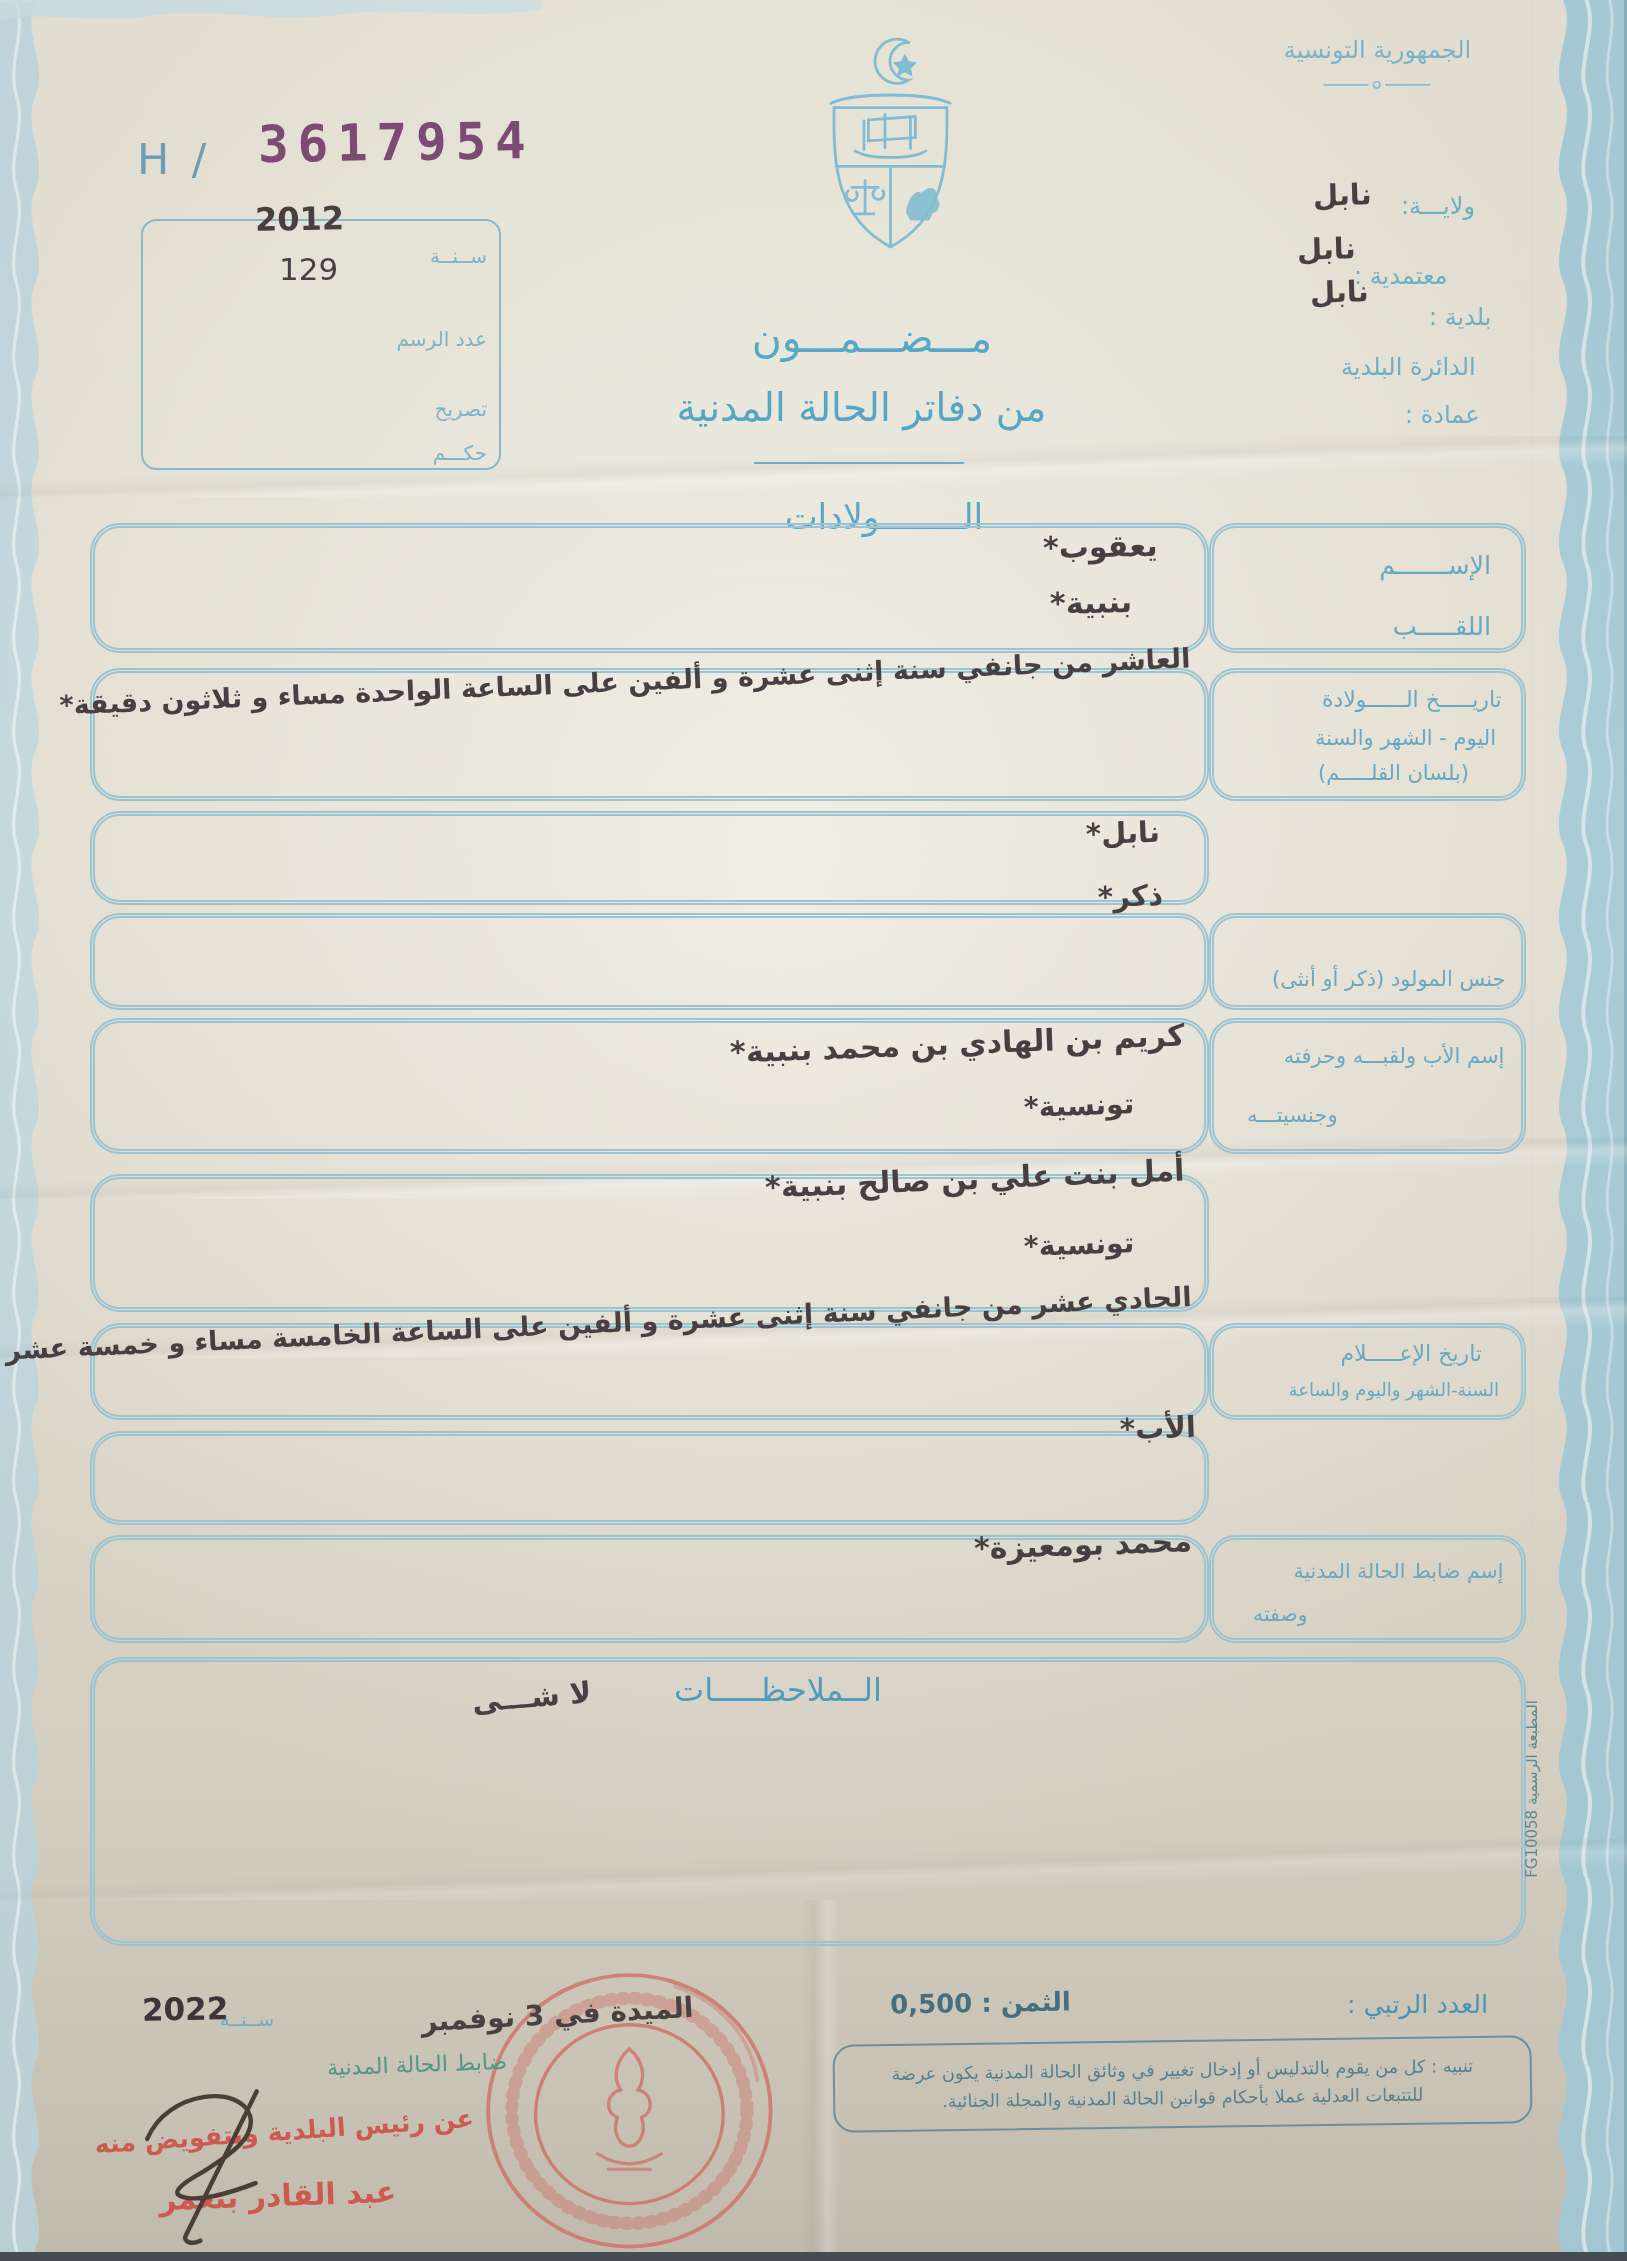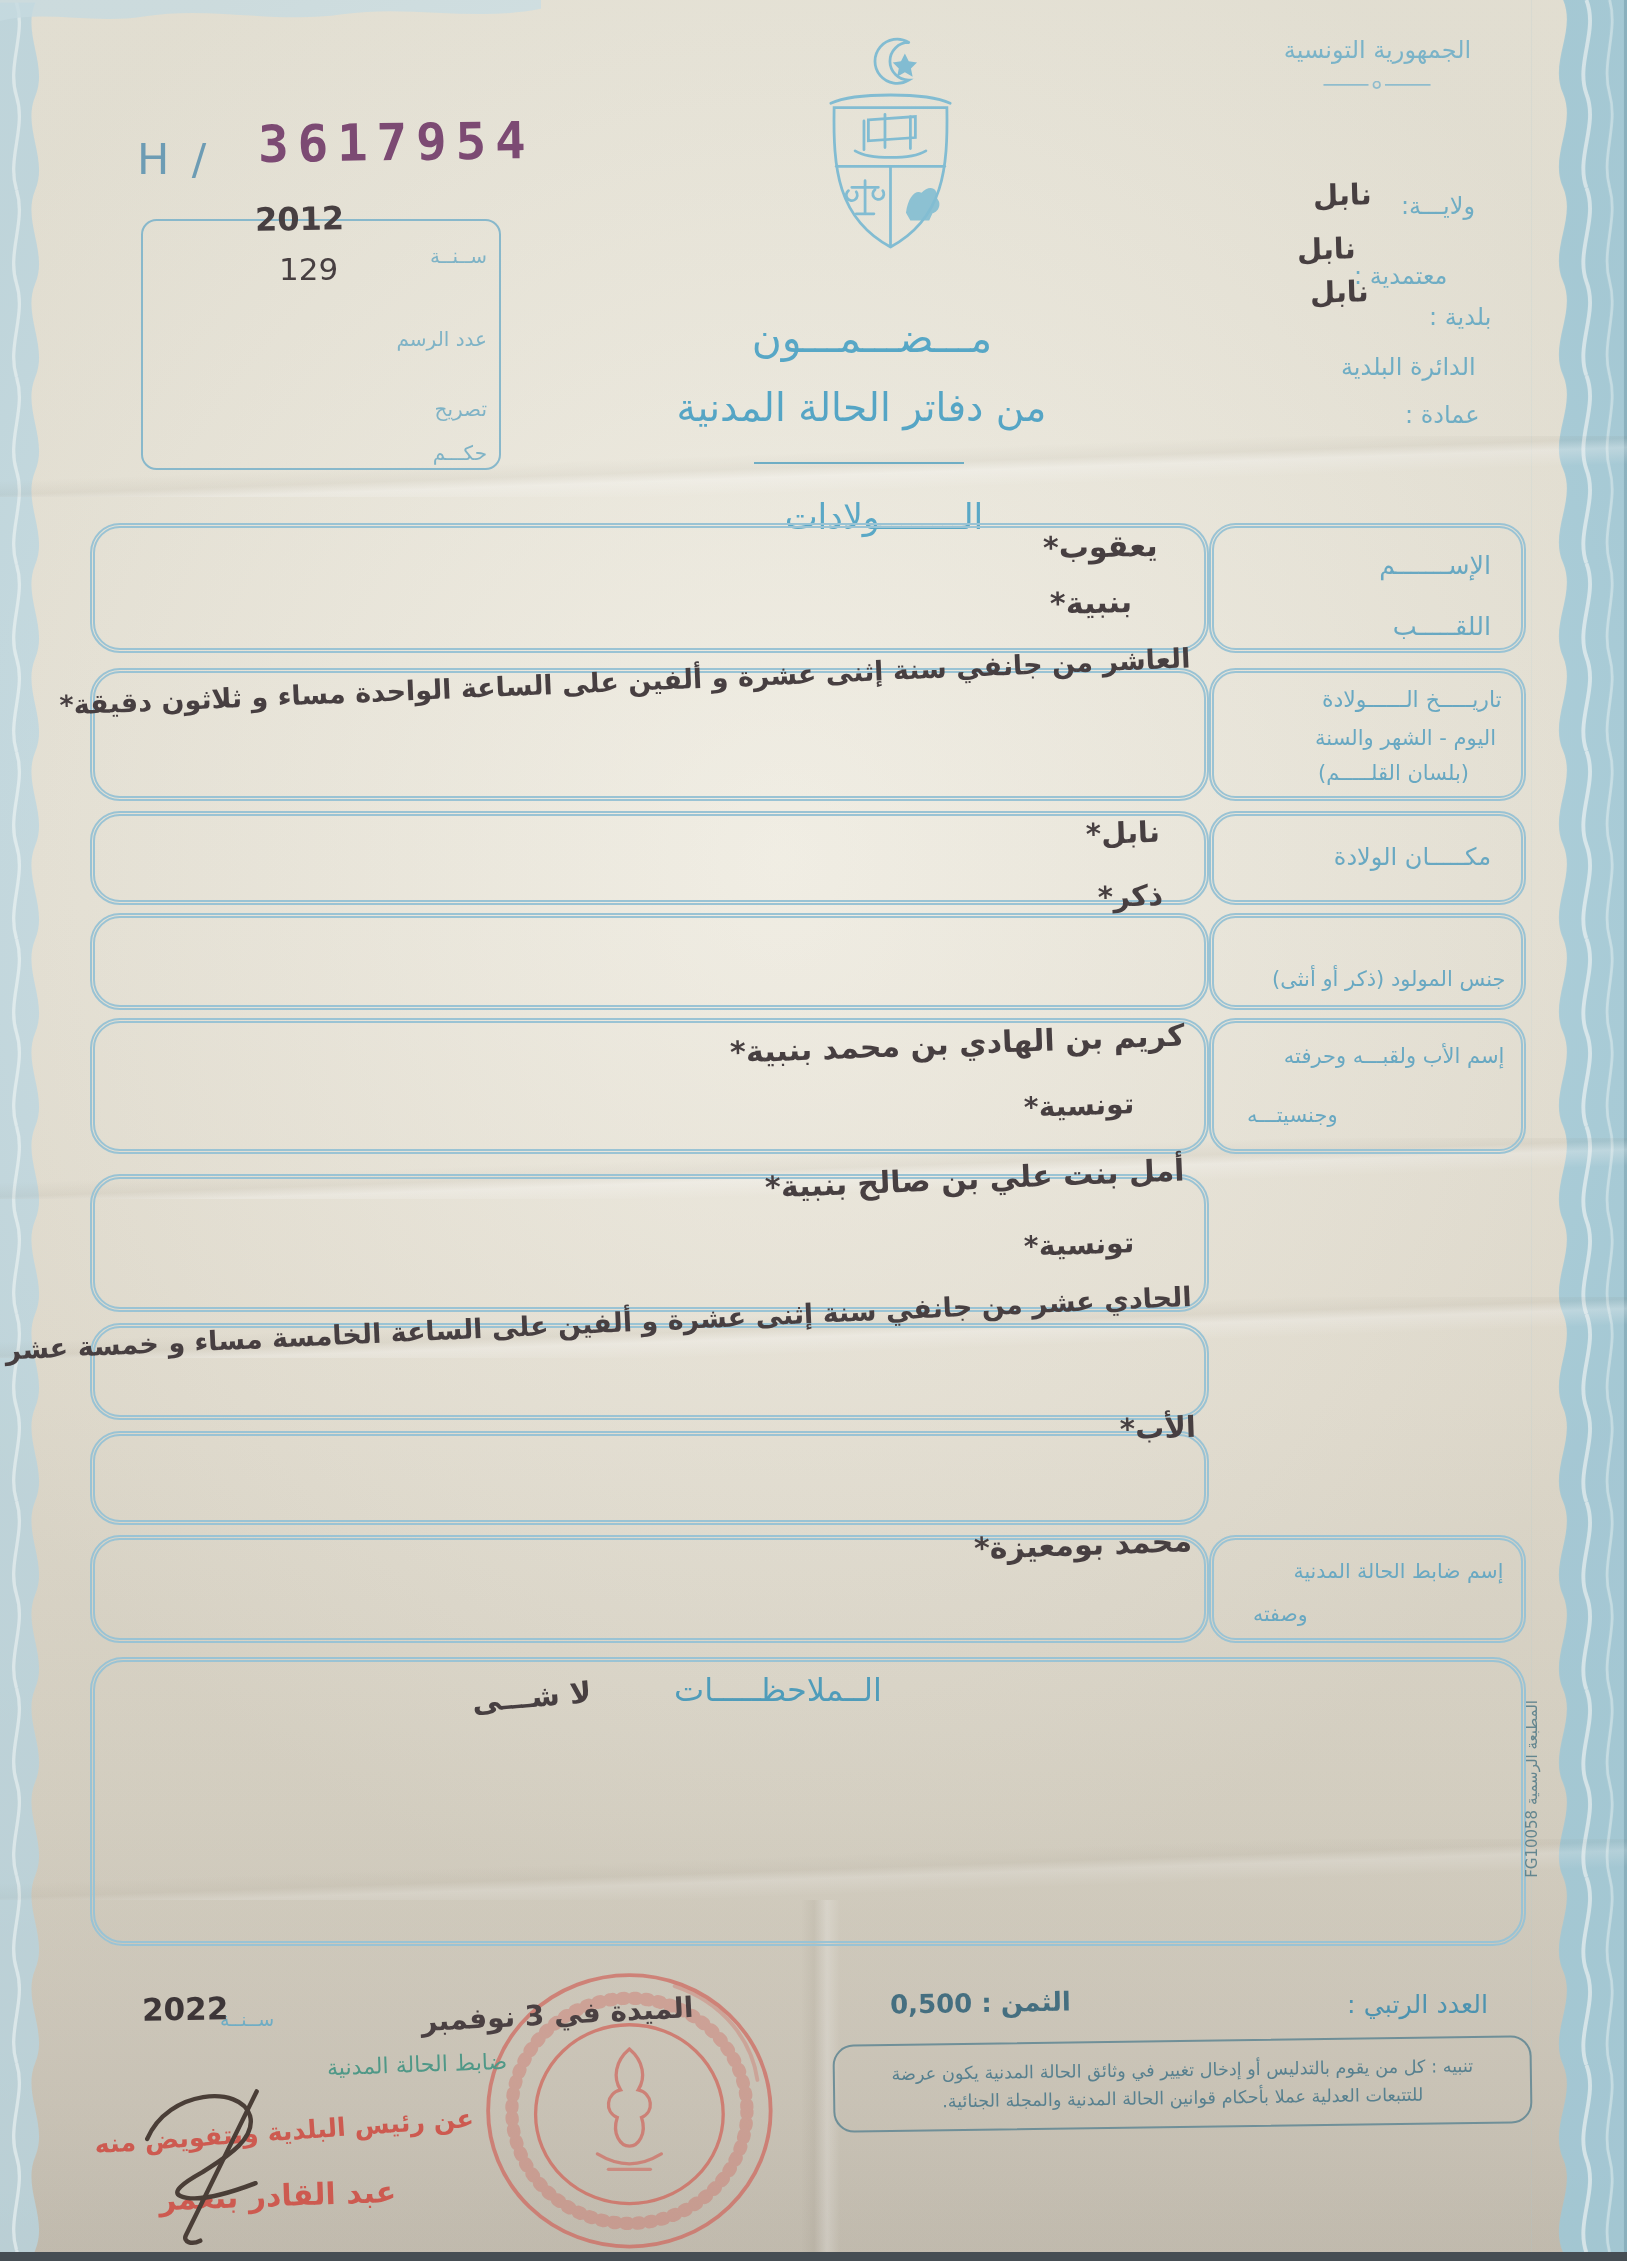--- a/index.html
+++ b/index.html
@@ -192,29 +192,30 @@
 
   <div class="lbox" id="r1l">
     <div class="lline l1">الإســـــــم</div>
     <div class="lline l2">اللقـــــب</div>
   </div>
   <div class="lbox" id="r2l">
     <div class="lline l1">تاريـــــخ الــــــولادة</div>
     <div class="lline l2">اليوم - الشهر والسنة</div>
     <div class="lline l3">(بلسان القلـــــم)</div>
   </div>
-  <div class="lbox" id="r3l">
-    <div class="lline l1">مكـــــان الولادة</div>
-  </div>
   <div class="lbox" id="r4l">
     <div class="lline l1">جنس المولود (ذكر أو أنثى)</div>
   </div>
   <div class="lbox" id="r5l">
     <div class="lline l1">إسم الأب ولقبـــه وحرفته</div>
     <div class="lline l2">وجنسيتـــه</div>
+  </div>
+  <div class="lbox" id="r7l">
+    <div class="lline l1">تاريخ  الإعـــــلام</div>
+    <div class="lline l2">السنة-الشهر واليوم والساعة</div>
   </div>
   <div class="lbox" id="r9l">
     <div class="lline l1">إسم ضابط الحالة المدنية</div>
     <div class="lline l2">وصفته</div>
   </div>
 
   <div class="val" id="v1a">يعقوب*</div>
   <div class="val" id="v1b">بنبية*</div>
   <div class="val" id="v2">العاشر من جانفي سنة إثنى عشرة و ألفين على الساعة الواحدة مساء و ثلاثون دقيقة*</div>
   <div class="val" id="v3">نابل*</div>

